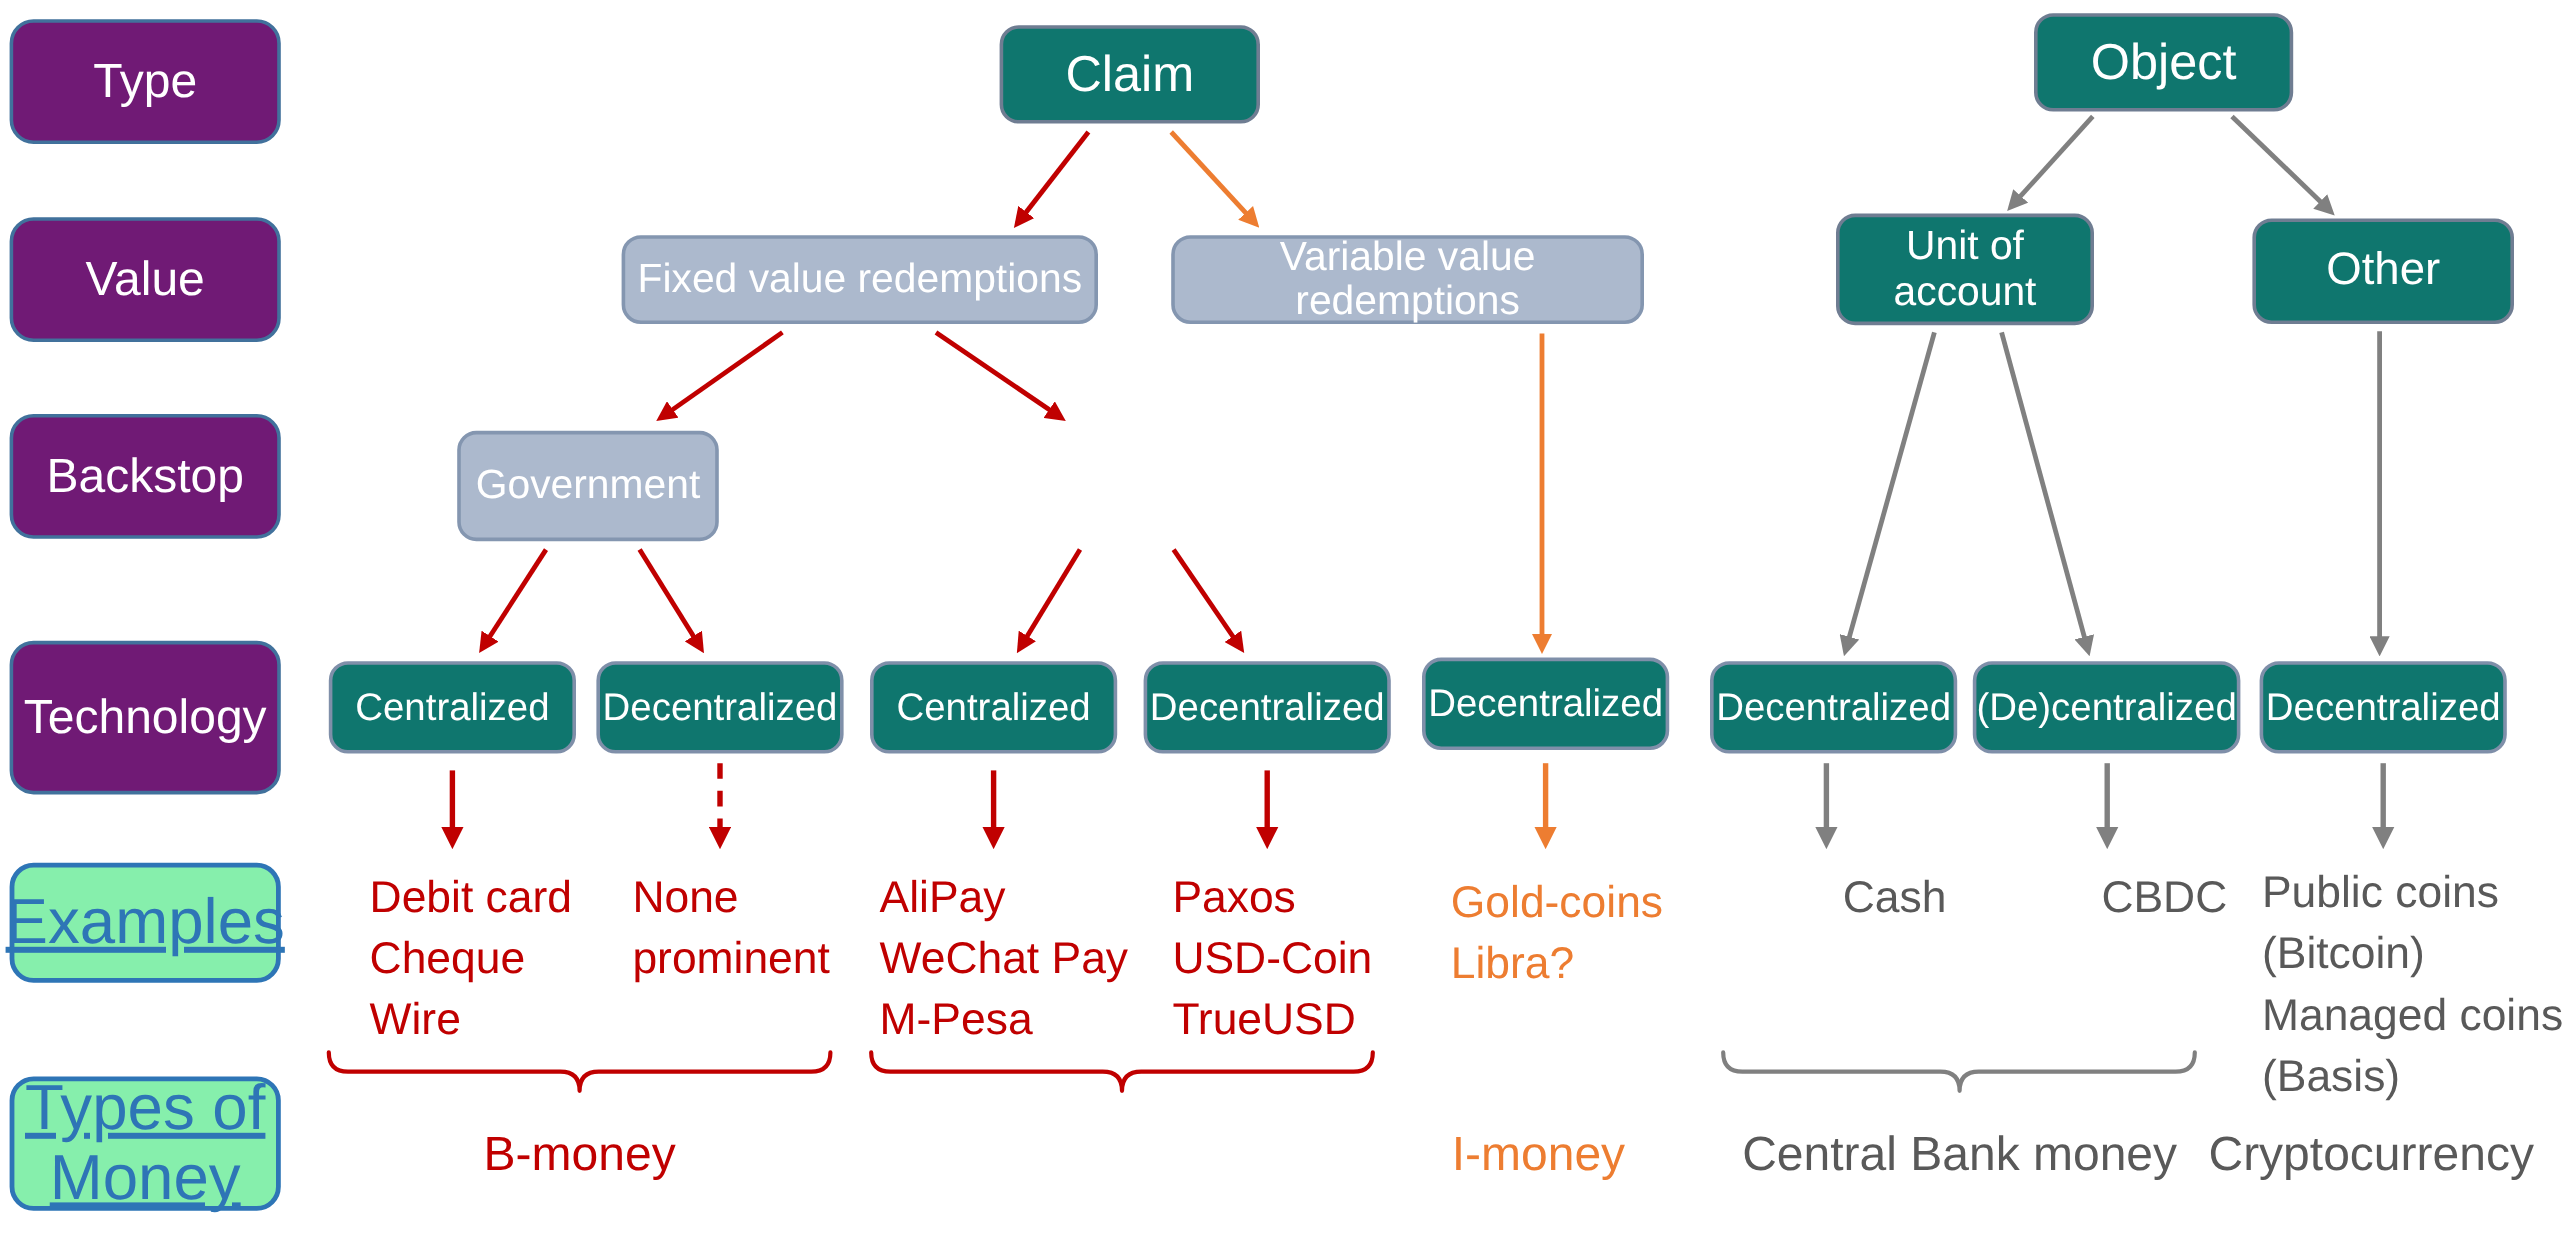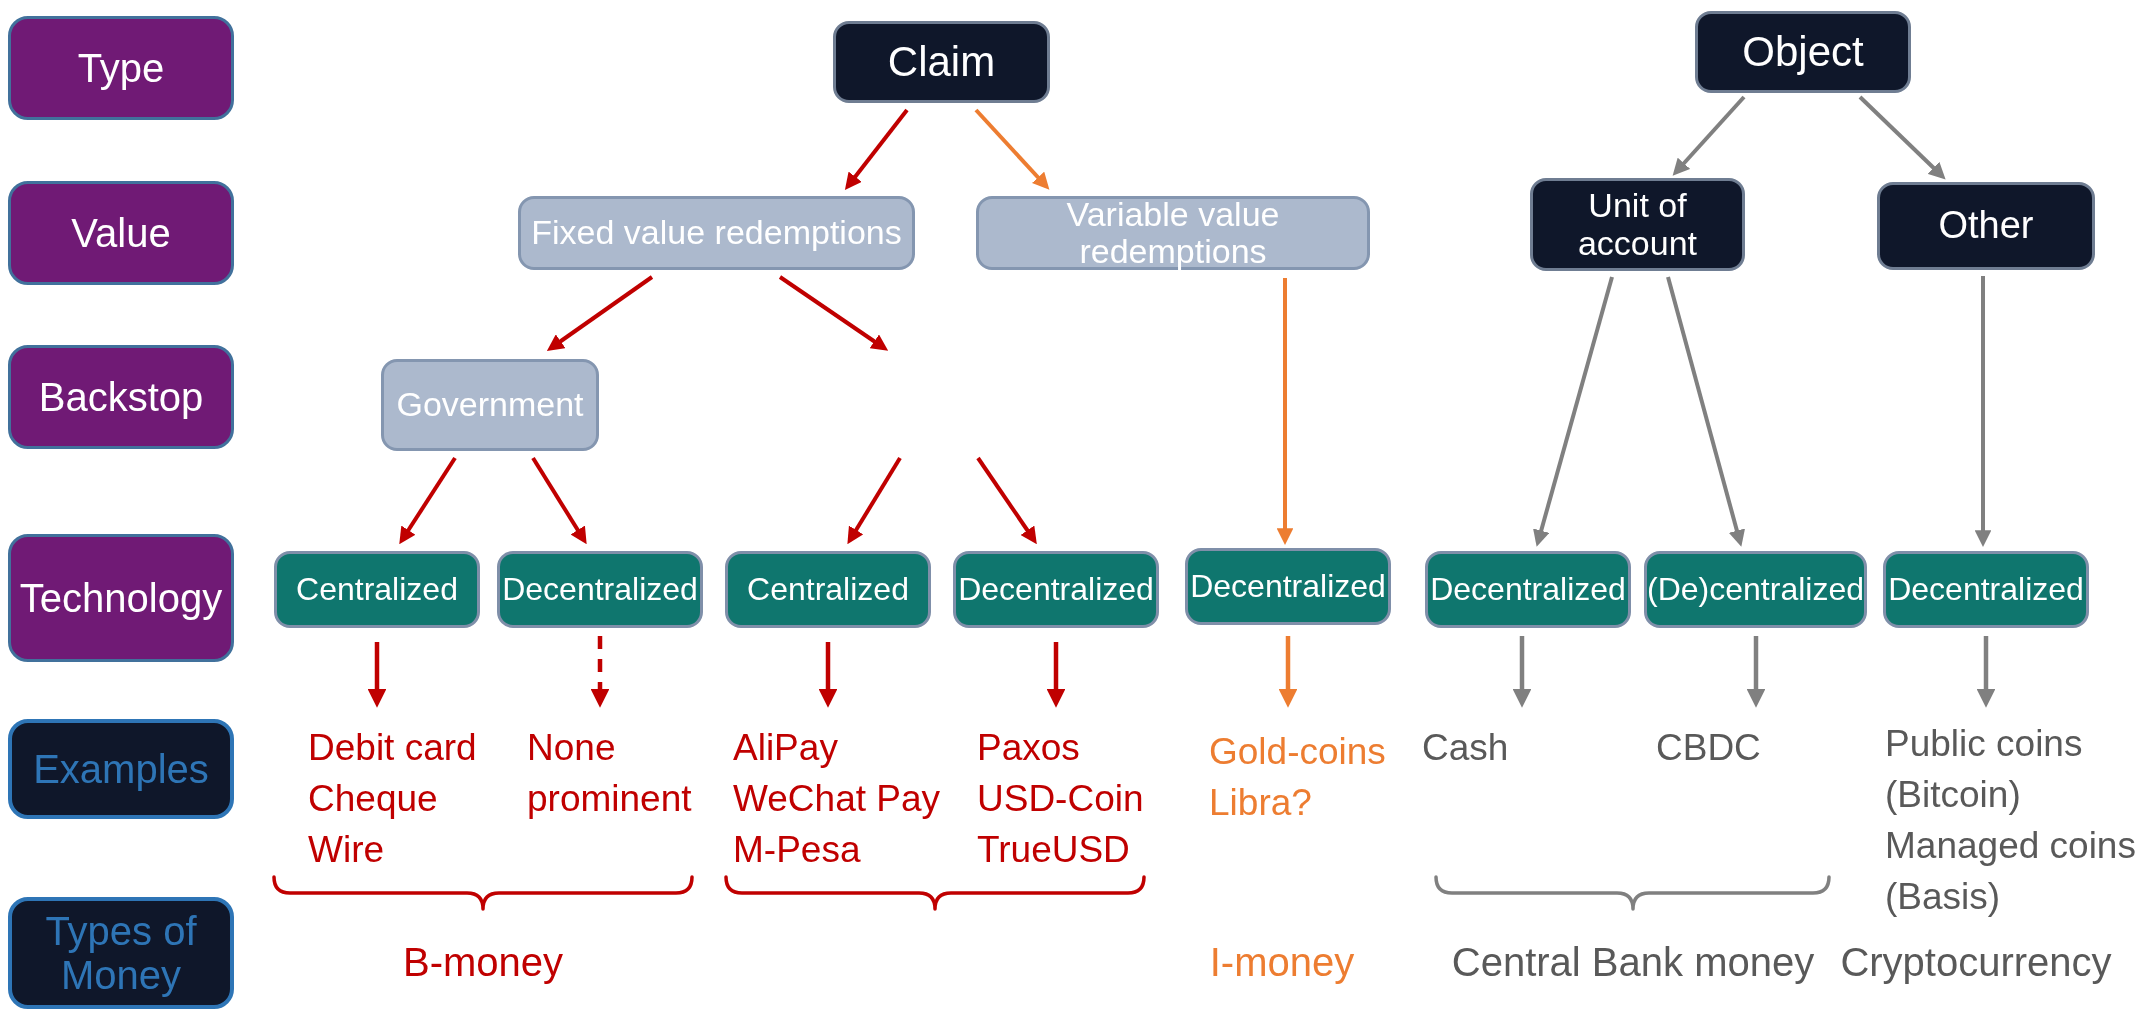--- a/index.html
+++ b/index.html
@@ -11,34 +11,34 @@
   .box{
     position:absolute; display:flex; align-items:center; justify-content:center;
     text-align:center; color:#ffffff; border-radius:16px; line-height:1.1;
     box-sizing:border-box; white-space:pre-line;
   }
   .row-label{
     background:#701a75; border:3px solid #41719C; border-radius:20px;
     font-size:40px; color:#ffffff;
   }
   .outline-label{
-    background:#0f172a; border:4px solid #2E75B6; border-radius:20px;
-    font-size:40px; color:#2E75B6;
+    background:#86efac; border:4px solid #2E75B6; border-radius:20px;
+    font-size:53px; color:#2E75B6;text-decoration:underline;
   }
-  .steel-dark{ background:#0f172a; border:3px solid #6F7D92; }
+  .steel-dark{ background:#0f766e; border:3px solid #6F7D92; }
   .steel-mid{ background:#ACB9CD; border:3px solid #8496B0; }
   .steel-tech{ background:#0f766e; border:3px solid #7F8FA9; }
   .f42{font-size:42px;} .f38{font-size:38px;} .f34{font-size:34px;} .f32{font-size:32px;}
   .ex{
     position:absolute; font-size:37px; line-height:1.38; white-space:pre-line;
   }
   .ex-red{color:#C00000;}
   .ex-orange{color:#ED7D31;}
   .ex-grey{color:#595959;}
-  .ex-center{text-align:left;}
+  .ex-center{text-align:right;}
   .money-label{
     position:absolute; font-size:40px; text-align:center; width:440px; white-space:nowrap;
   }
   .arrow{fill:none; stroke-width:4;}
   .arrow-thick{fill:none; stroke-width:4.5;}
   .dashed{stroke-dasharray:13 10;}
   .brace{fill:none; stroke-width:3.5; stroke-linejoin:round; stroke-linecap:round;}
 </style>
 </head>
 <body>

